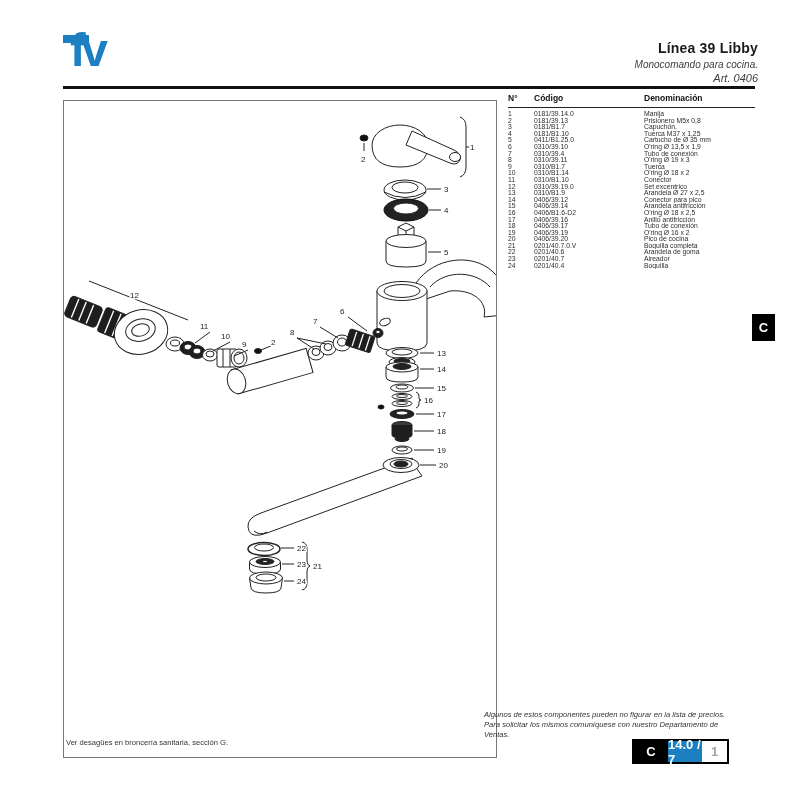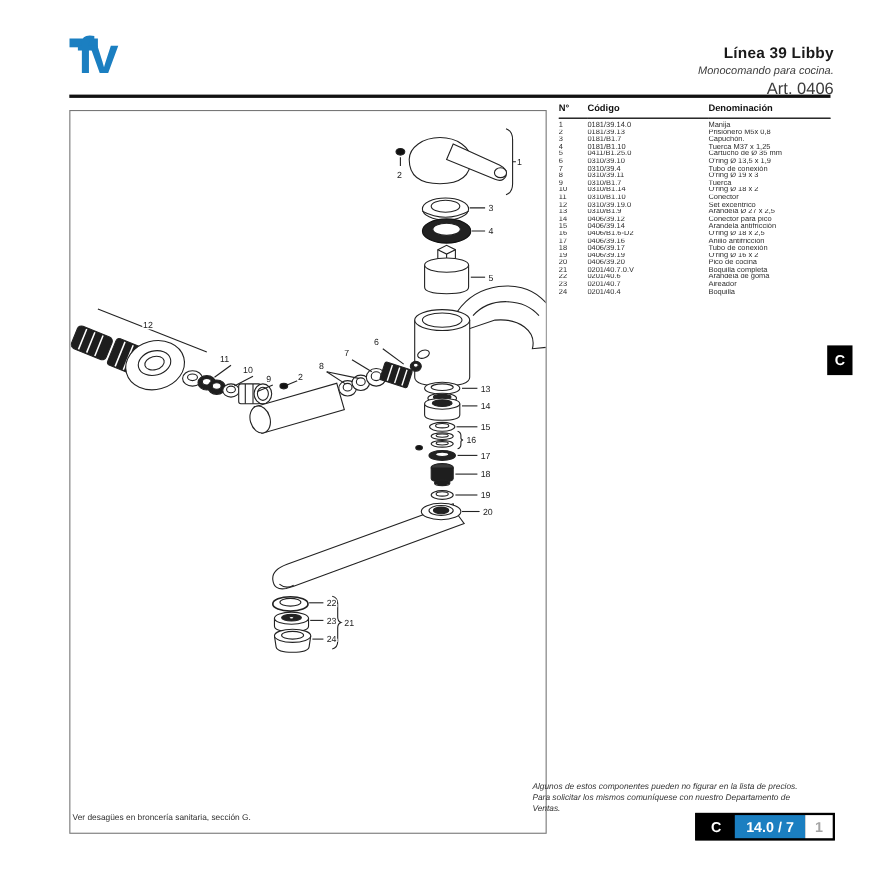--- a/index.html
+++ b/index.html
@@ -5,21 +5,21 @@
   html,body{margin:0;padding:0;background:#fff;}
   body{width:800px;height:800px;position:relative;overflow:hidden;
        font-family:"Liberation Sans",sans-serif;color:#1a1a1a;}
 
   
   .logo{position:absolute;left:63px;top:20px;width:62px;height:54px;}
   .head-rule{position:absolute;left:63px;top:86px;width:692px;height:3px;background:#111;}
   .title-block{position:absolute;left:508px;top:40px;width:250px;text-align:right;}
   .title{font-size:14px;font-weight:bold;margin:0;letter-spacing:.2px;}
   .subtitle{font-size:10px;font-style:italic;color:#3c3c3c;margin-top:3px;}
-  .art{font-size:15px;color:#3c3c3c;margin-top:2px;}
+  .art{font-size:11px;font-style:italic;color:#3c3c3c;margin-top:2px;}
 
   
   .diagram-panel{position:absolute;left:63px;top:100px;width:434px;height:658px;
                  border:1px solid #777;box-sizing:border-box;background:#fff;}
   .diagram-note{position:absolute;left:2px;bottom:10px;font-size:7.6px;color:#333;}
   svg text.lbl{font-family:"Liberation Sans",sans-serif;font-size:8px;fill:#222;
                paint-order:stroke;stroke:#fff;stroke-width:2.5px;}
 
   
   .table-panel{position:absolute;left:508px;top:92px;width:247px;}
@@ -31,21 +31,21 @@
   tbody tr:first-child td{padding-top:3px;}
 
   
   .footnote{position:absolute;left:484px;top:710px;width:252px;font-size:7.6px;
             font-style:italic;color:#333;line-height:1.3;}
   .badge{position:absolute;left:632px;top:739px;height:25px;display:flex;align-items:stretch;
          background:#000;border:2px solid #000;box-sizing:border-box;}
   .badge>div{display:flex;align-items:center;justify-content:center;
              font-weight:bold;font-size:13px;}
   .badge-c{width:34px;background:#000;color:#fff;}
-  .badge-code{width:64px;color:#fff;}
+  .badge-code{width:34px;color:#fff;}
   .badge-page{width:25px;background:#fff;color:#a4a4a4;}
 
   .side-tab{position:absolute;left:752px;top:314px;width:23px;height:27px;background:#000;
             color:#fff;display:flex;align-items:center;justify-content:center;
             font-weight:bold;font-size:13px;}
 </style>
 </head>
 <body>
 
 <div class="logo">

